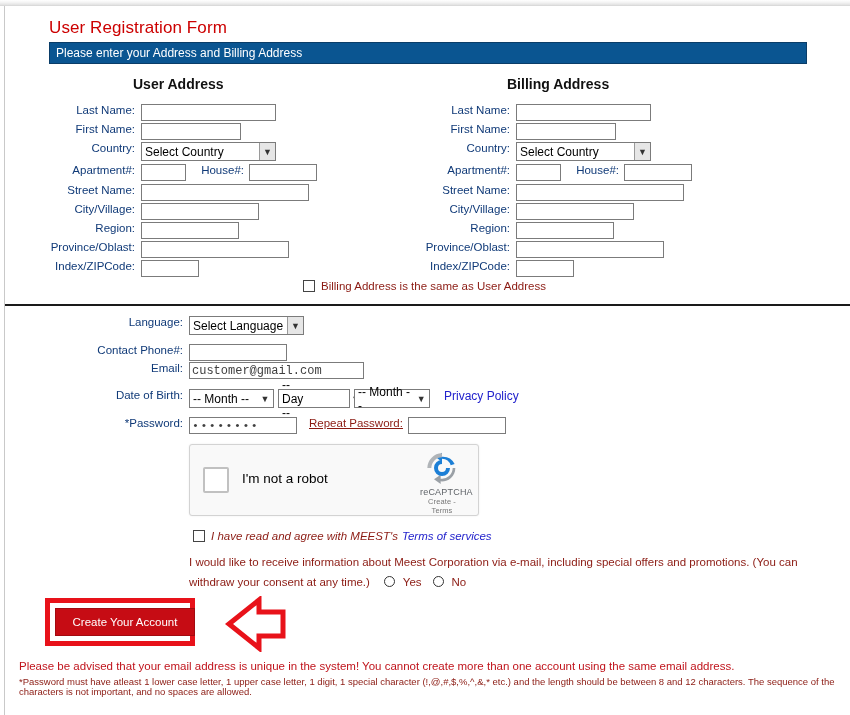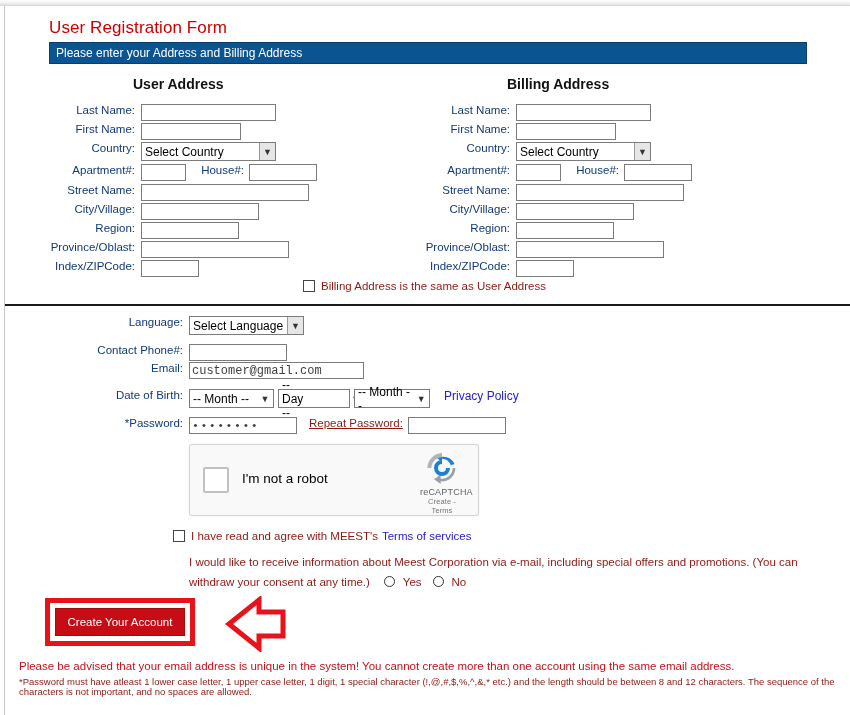--- a/index.html
+++ b/index.html
@@ -106,21 +106,21 @@
   .rc-terms { font-size: 7.5px; color: #777; letter-spacing: .1px; }
 
   
   .btn-highlight {
     position: absolute; left: 40px; top: 592px;
     width: 150px; height: 48px;
     border: 5px solid #E8121A; background: #ffffff;
   }
   .create-btn {
     position: absolute; left: 50px; top: 602px;
-    width: 130px; height: 28px;
+    width: 140px; height: 28px;
     background: #C60C14; border: 1px solid #a30a10;
     color: #ffffff; font-size: 11.5px;
     display: flex; align-items: center; justify-content: center;
     cursor: pointer;
   }
   .arrow-annot { position: absolute; left: 192px; top: 590px; }
 
   .important { position: absolute; left: 14px; top: 653px; width: 830px; }
   .imp-head { color: #8B1A12; font-size: 11px; font-weight: bold; }
   .imp-line { color: #C0141C; font-size: 11.5px; }
@@ -300,21 +300,21 @@
         <path d="M24 7 L24 1 L15 8 L24 15 L24 10 A14 14 0 0 1 37 20 L43 18 A20 20 0 0 0 24 7 Z" fill="#1c7fd6"></path>
         <path d="M40 24 A16 16 0 0 1 22 40 L22 34 L12 41 L22 48 L22 44 A20 20 0 0 0 44 24 Z" fill="#9aa0a6"></path>
         <path d="M8 24 A16 16 0 0 1 24 8 L24 2 A22 22 0 0 0 2 24 Z" fill="#b0b4b8"></path>
         <path d="M24 12 A12 12 0 1 0 36 24 L30 24 A6 6 0 1 1 24 18 Z" fill="#1c7fd6"></path>
       </svg>
       <div class="rc-name">reCAPTCHA</div>
       <div class="rc-terms">Create - Terms</div>
     </div>
   </div>
 
-  <div class="row" style="left:168px; top:524px;">
+  <div class="row" style="left:188px; top:524px;font-style:italic;">
     <span class="cbx"></span>
     <span class="dark-txt" style="margin-left:6px;">I have read and agree with MEEST's</span>
     <span class="link" style="margin-left:4px;">Terms of services</span>
   </div>
 
   <div style="position:absolute; left:184px; top:546px; width:616px;">
     <span class="dark-txt" style="line-height:19px;">I would like to receive information about Meest Corporation via e-mail, including special offers and promotions. (You can withdraw your consent at any time.)</span>
     <span style="margin-left:10px; white-space:nowrap;">
       <span class="rdo"></span>
       <span class="dark-txt" style="margin-left:3px;">Yes</span>

